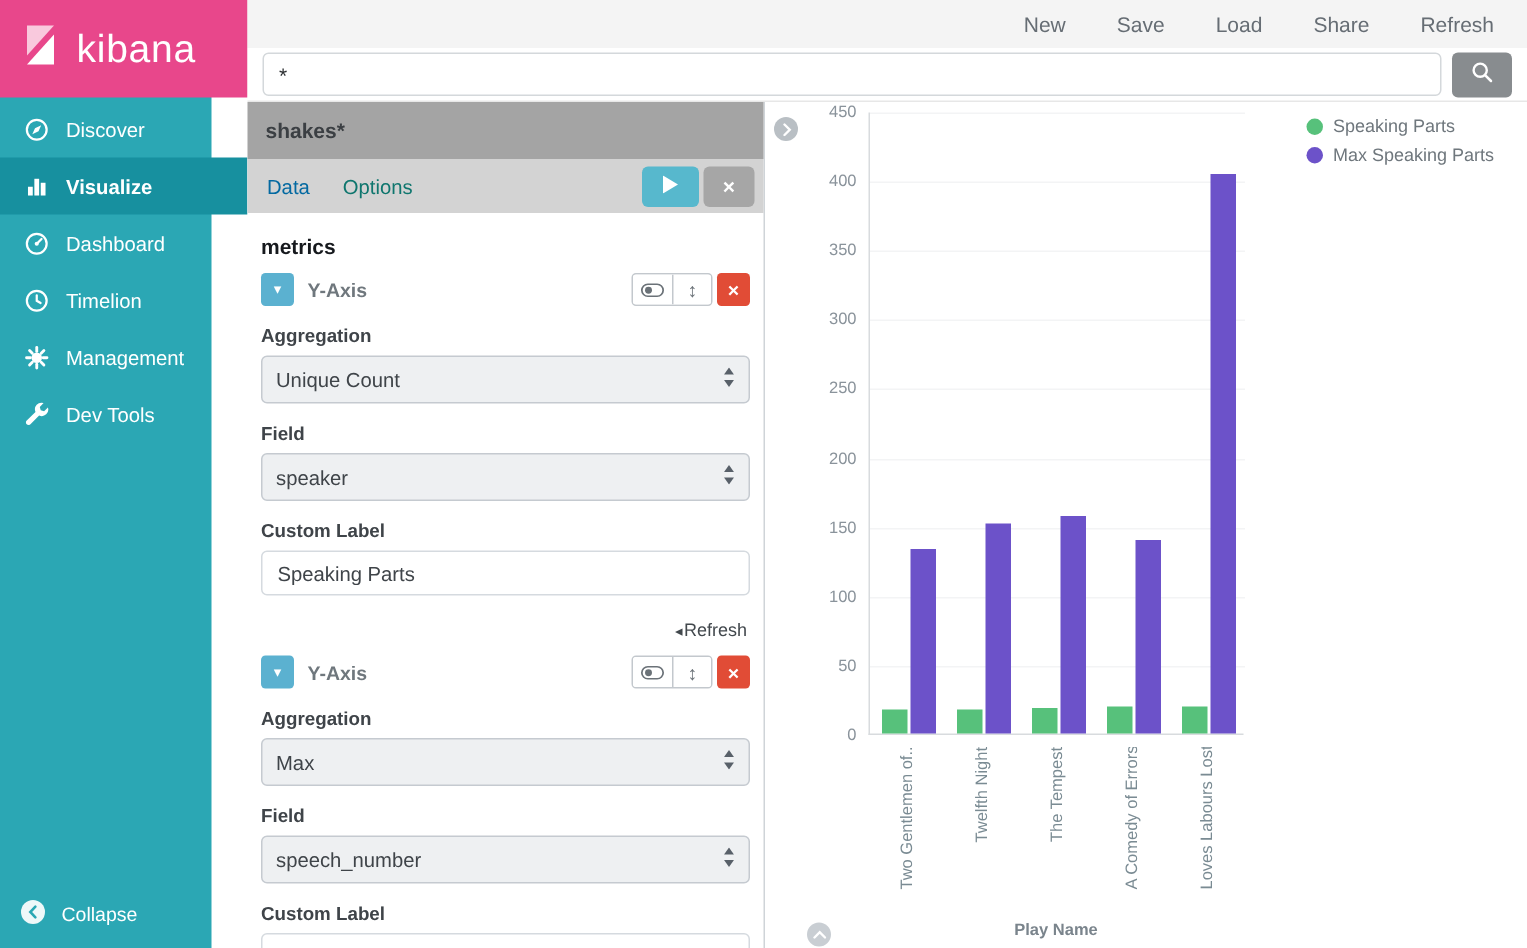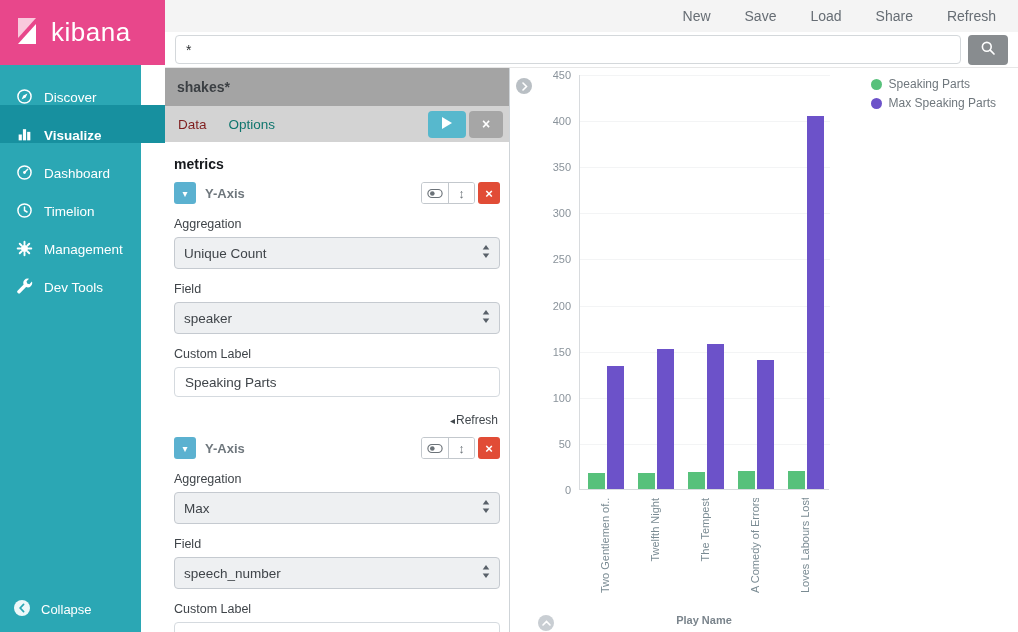--- a/index.html
+++ b/index.html
@@ -6,21 +6,21 @@
   html,body { width:1018px; height:632px; }
   body { font-family: "Liberation Sans", "DejaVu Sans", sans-serif; background:#fff; overflow:hidden; }
   #app { position:relative; width:1018px; height:632px; overflow:hidden; background:#fff; }
 
   
   .sidebar { position:absolute; left:0; top:0; width:141px; height:632px; background:#2ba7b4; }
   .logo { position:absolute; left:0; top:0; width:165px; height:65px; background:#e8478b;
           display:flex; align-items:center; padding-left:12px; gap:9px; }
   .logo-text { color:#fff; font-size:26px; font-weight:400; letter-spacing:.5px; }
   .nav { position:absolute; left:0; top:67px; width:165px; }
-  .nav-item { height:38px; display:flex; align-items:flex-end; gap:11px; padding-left:16px;
+  .nav-item { height:38px; display:flex; align-items:center; gap:11px; padding-left:16px;
               color:#fff; font-size:13.5px; cursor:pointer; }
   .nav-item.active { background:#17909f;font-weight:bold; }
   .nav-icon { width:17px; height:17px; display:flex; align-items:center; justify-content:center; }
   .nav-icon svg { width:17px; height:17px; }
   .collapse-row { position:absolute; left:0; bottom:0; width:165px; height:46px;
                   display:flex; align-items:center; gap:10px; padding-left:13px; color:#fff; font-size:13px; cursor:pointer; }
   .collapse-row svg { width:18px; height:18px; }
 
   
   .topbar { position:absolute; left:165px; top:0; width:853px; height:32px; background:#f4f4f4;
@@ -34,42 +34,42 @@
                 display:flex; align-items:center; justify-content:center; cursor:pointer; }
   .search-btn svg { width:16px; height:16px; }
 
   
   .config { position:absolute; left:165px; top:68px; width:345px; height:564px; background:#fff;
             border-right:1px solid #cfd4d8; }
   .index-bar { height:38px; background:#a4a4a4; display:flex; align-items:center; padding-left:12px;
                color:#3b3f43; font-weight:bold; font-size:14px; }
   .tabs { height:36px; background:#d3d3d3; display:flex; align-items:center; padding-left:13px; gap:22px; }
   .tab { font-size:13.5px; cursor:pointer; }
-  .tab.active { color:#7f1d1d; }
+  .tab.active { color:#0369a1; }
   .tab:not(.active) { color:#0f766e; }
   .tab-actions { margin-left:auto; display:flex; gap:3px; margin-right:6px; }
   .play-btn { width:38px; height:27px; background:#57b8cd; border:none; border-radius:4px;
               display:flex; align-items:center; justify-content:center; cursor:pointer; }
   .panel-close-btn { width:34px; height:27px; background:#a6a6a6; border:none; border-radius:4px;
               display:flex; align-items:center; justify-content:center; color:#fff; font-size:14px; font-weight:bold; cursor:pointer; }
   .config-body { padding:8px 9px 0 9px; }
   .metrics-title { font-size:14px; font-weight:bold; color:#16191d; margin:6px 0 10px 0; }
   .metric-header { display:flex; align-items:center; margin:10px 0 4px 0; }
   .caret-btn { width:22px; height:22px; background:#5bb1d0; border:none; border-radius:3px; color:#fff;
                font-size:10px; display:flex; align-items:center; justify-content:center; cursor:pointer; }
   .metric-title { font-weight:bold; color:#6f777d; font-size:13px; margin-left:9px; }
   .metric-controls { margin-left:auto; display:flex; align-items:center; gap:3px; }
   .ctrl-group { display:flex; border:1px solid #c3c8cd; border-radius:3px; overflow:hidden; background:#fff; }
   .ctrl { width:26px; height:20px; display:flex; align-items:center; justify-content:center; background:#fff;
           cursor:pointer; color:#6b7278; font-size:13px; font-weight:bold; }
   .ctrl + .ctrl { border-left:1px solid #c3c8cd; }
   .ctrl svg { width:16px; height:11px; }
   .remove-btn { width:22px; height:22px; background:#e14c36; border:none; border-radius:3px; color:#fff;
                 font-weight:bold; font-size:13px; display:flex; align-items:center; justify-content:center; cursor:pointer; }
-  .field-label { font-weight:normal; font-size:12.5px; color:#3f4449; margin:13px 0 6px 0; }
+  .field-label { font-weight:bold; font-size:12.5px; color:#3f4449; margin:13px 0 6px 0; }
   .select { height:32px; background:#eef0f2; border:1px solid #c5cad0; border-radius:4px;
             display:flex; align-items:center; justify-content:space-between; padding:0 9px;
             font-size:13.5px; color:#3f4449; cursor:pointer; }
   .select svg { width:8px; height:13px; flex:none; }
   .text-input { width:100%; height:30px; border:1px solid #d5dadf; border-radius:4px; padding:0 10px;
                 font-size:13.5px; color:#3f4449; font-family:inherit; outline:none; }
   .advanced { text-align:right; font-size:12px; color:#42484d; margin:16px 2px 2px 0; cursor:pointer; }
   .advanced .adv-caret { font-size:10px; margin-right:1px; }
 
   

